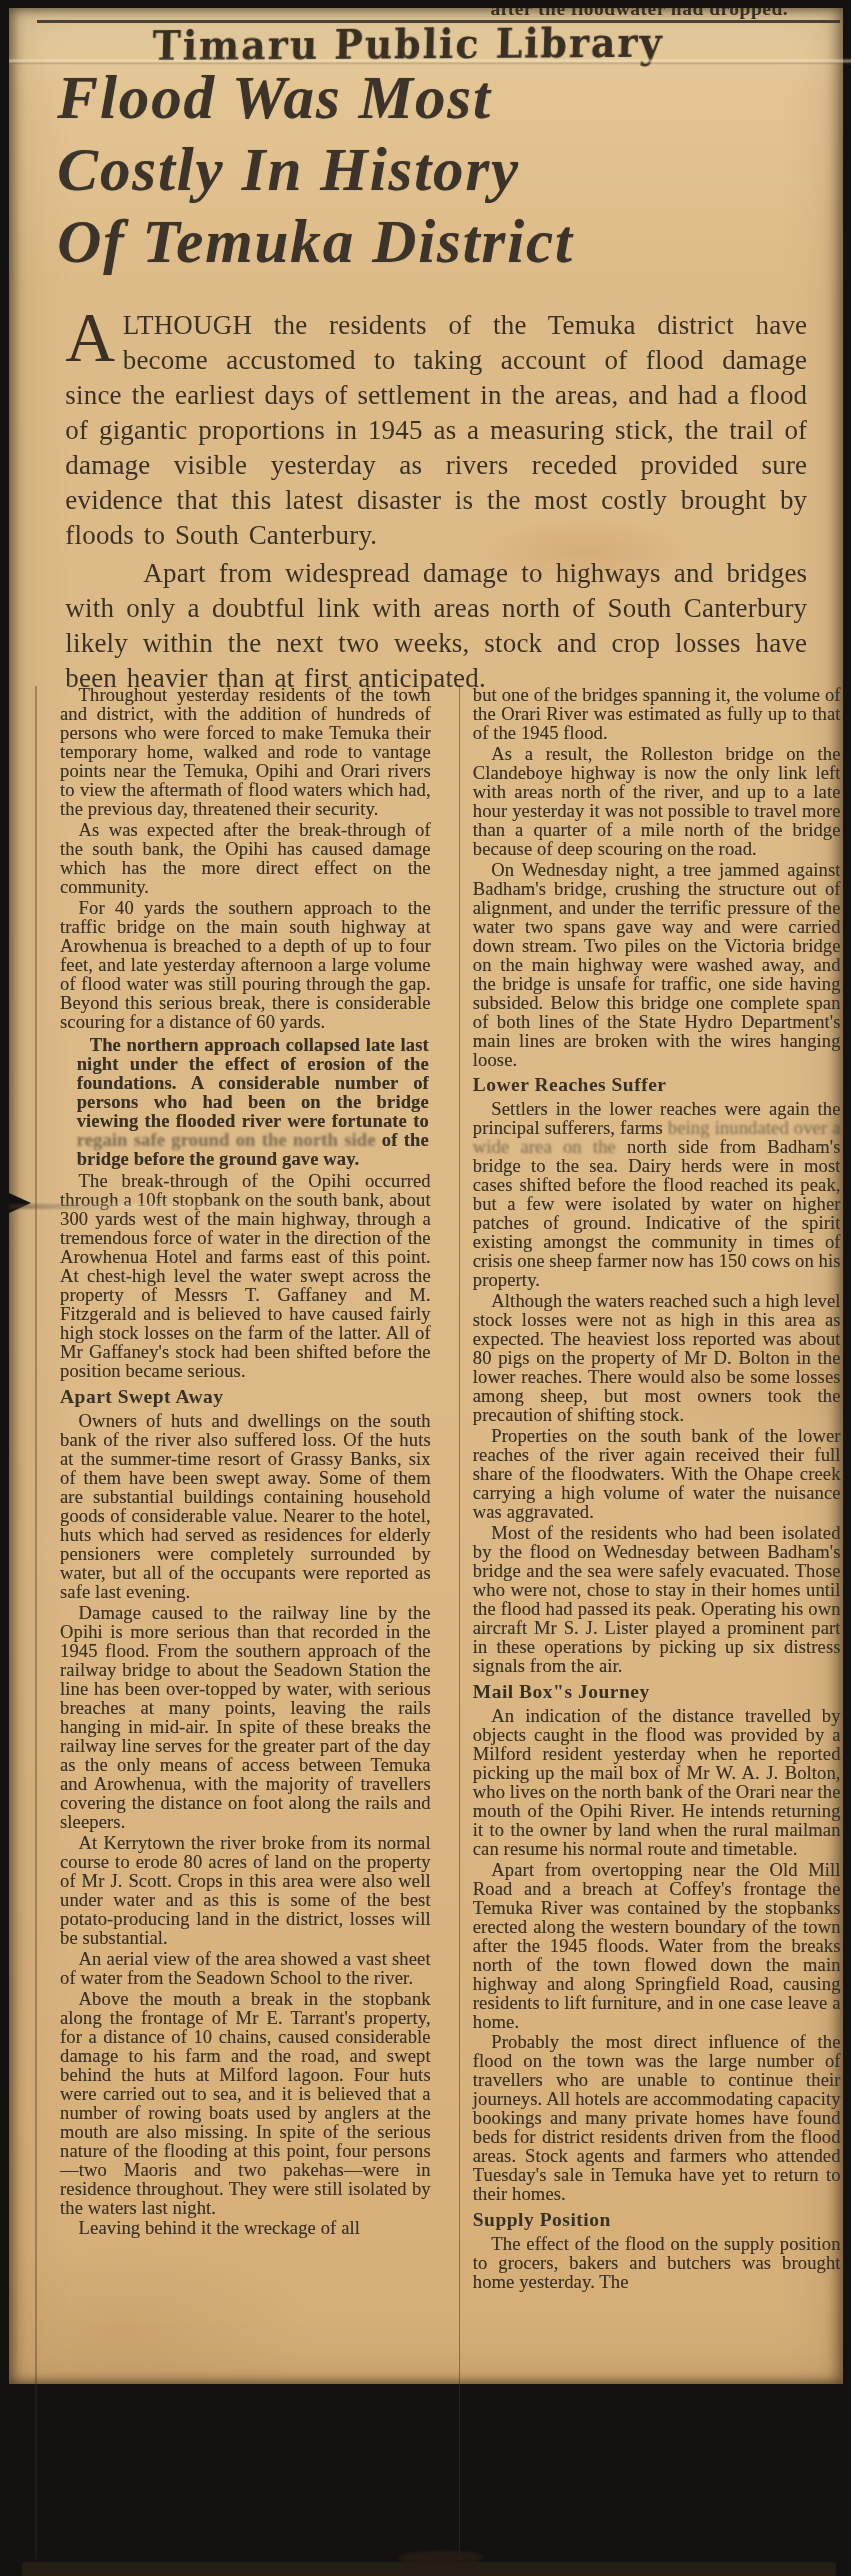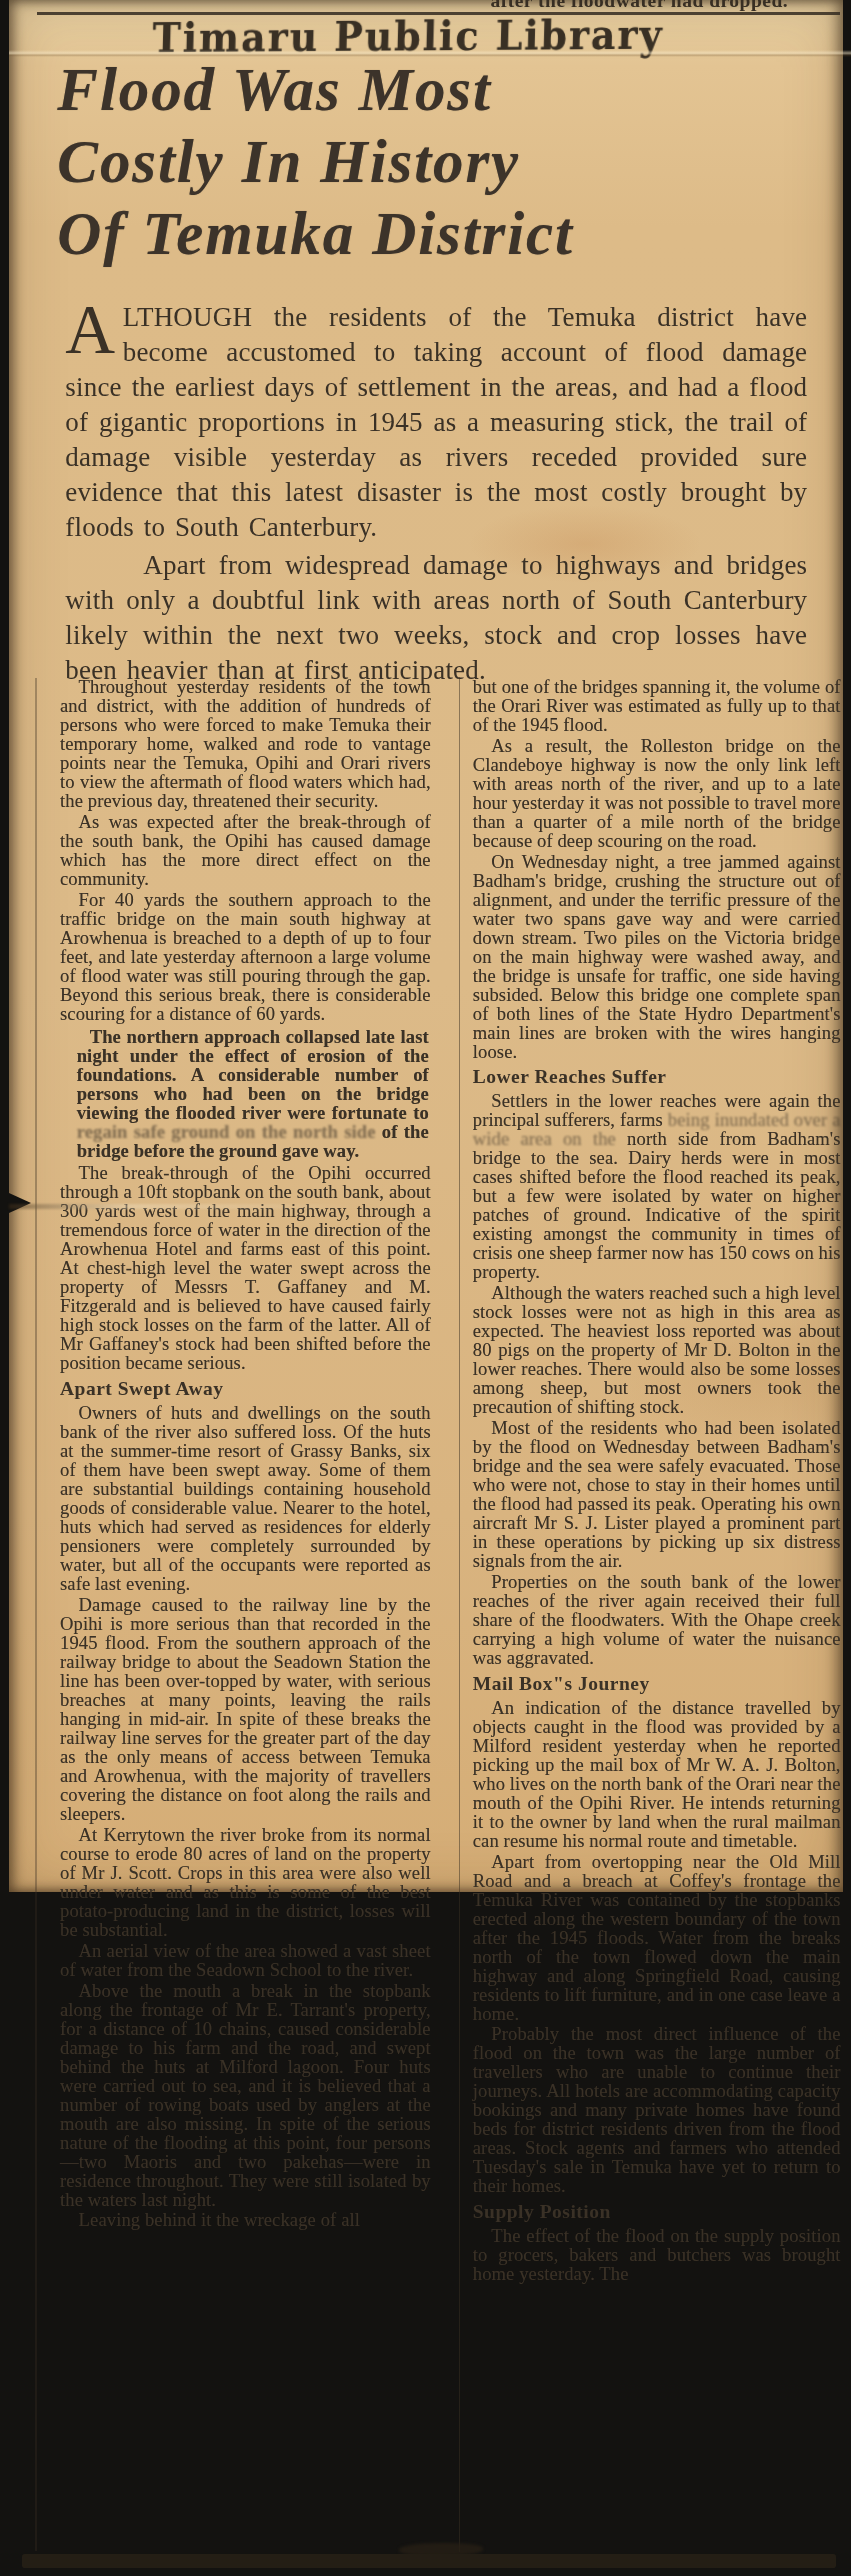--- a/index.html
+++ b/index.html
@@ -3,21 +3,21 @@
 <meta charset="utf-8">
 <style>
   html,body{margin:0;padding:0;}
   body{
     width:851px;height:2576px;position:relative;overflow:hidden;
     background:#131210;
     font-family:"Liberation Serif","DejaVu Serif",serif;
   }
   
   .paper{
-    position:absolute;left:9.3px;top:0;width:834px;height:1892px;
+    position:absolute;left:9.3px;top:8px;width:834px;height:2376px;
     background:
       radial-gradient(ellipse 167px 56px at 576px 544px, rgba(175,95,35,.16), transparent 70%),
       radial-gradient(ellipse 242px 112px at 762px 1375px, rgba(150,90,30,.12), transparent 70%),
       radial-gradient(ellipse 279px 130px at 112px 2323px, rgba(120,70,25,.10), transparent 70%),
       linear-gradient(180deg,#e9d2a4 0%, #e3c493 3.5%, #ddbb88 12%, #dcba88 52%, #d9b480 80%, #d5ad76 100%);
     box-shadow:inset 0 0 56px rgba(80,50,20,.25), inset -5.6px 0 13px rgba(30,20,10,.5), inset 5.6px 0 11px rgba(30,20,10,.45);
   }
   
   .top-fragment{
     position:absolute;left:423px;top:0;width:414px;height:12px;overflow:hidden;
@@ -149,22 +149,22 @@
         <p>Above the mouth a break in the stopbank along the frontage of Mr E. Tarrant's property, for a distance of 10 chains, caused considerable damage to his farm and the road, and swept behind the huts at Milford lagoon. Four huts were carried out to sea, and it is believed that a number of rowing boats used by anglers at the mouth are also missing. In spite of the serious nature of the flooding at this point, four persons—two Maoris and two pakehas—were in residence throughout. They were still isolated by the waters last night.</p>
         <p>Leaving behind it the wreckage of all</p>
       </div>
     <div class="col col-right">
         <p class="no-indent">but one of the bridges spanning it, the volume of the Orari River was estimated as fully up to that of the 1945 flood.</p>
         <p>As a result, the Rolleston bridge on the Clandeboye highway is now the only link left with areas north of the river, and up to a late hour yesterday it was not possible to travel more than a quarter of a mile north of the bridge because of deep scouring on the road.</p>
         <p>On Wednesday night, a tree jammed against Badham's bridge, crushing the structure out of alignment, and under the terrific pressure of the water two spans gave way and were carried down stream. Two piles on the Victoria bridge on the main highway were washed away, and the bridge is unsafe for traffic, one side having subsided. Below this bridge one complete span of both lines of the State Hydro Department's main lines are broken with the wires hanging loose.</p>
         <h3>Lower Reaches Suffer</h3>
         <p><span>Settlers in the lower reaches were again the principal sufferers, farms </span><span class="smudged">being inundated over a wide area on the</span><span> north side from Badham's bridge to the sea. Dairy herds were in most cases shifted before the flood reached its peak, but a few were isolated by water on higher patches of ground. Indicative of the spirit existing amongst the community in times of crisis one sheep farmer now has 150 cows on his property.</span></p>
         <p>Although the waters reached such a high level stock losses were not as high in this area as expected. The heaviest loss reported was about 80 pigs on the property of Mr D. Bolton in the lower reaches. There would also be some losses among sheep, but most owners took the precaution of shifting stock.</p>
+        <p>Properties on the south bank of the lower reaches of the river again received their full share of the floodwaters. With the Ohape creek carrying a high volume of water the nuisance was aggravated.</p>
         <p>Most of the residents who had been isolated by the flood on Wednesday between Badham's bridge and the sea were safely evacuated. Those who were not, chose to stay in their homes until the flood had passed its peak. Operating his own aircraft Mr S. J. Lister played a prominent part in these operations by picking up six distress signals from the air.</p>
-        <p>Properties on the south bank of the lower reaches of the river again received their full share of the floodwaters. With the Ohape creek carrying a high volume of water the nuisance was aggravated.</p>
         <h3>Mail Box"s Journey</h3>
         <p>An indication of the distance travelled by objects caught in the flood was provided by a Milford resident yesterday when he reported picking up the mail box of Mr W. A. J. Bolton, who lives on the north bank of the Orari near the mouth of the Opihi River. He intends returning it to the owner by land when the rural mailman can resume his normal route and timetable.</p>
         <p>Apart from overtopping near the Old Mill Road and a breach at Coffey's frontage the Temuka River was contained by the stopbanks erected along the western boundary of the town after the 1945 floods. Water from the breaks north of the town flowed down the main highway and along Springfield Road, causing residents to lift furniture, and in one case leave a home.</p>
         <p>Probably the most direct influence of the flood on the town was the large number of travellers who are unable to continue their journeys. All hotels are accommodating capacity bookings and many private homes have found beds for district residents driven from the flood areas. Stock agents and farmers who attended Tuesday's sale in Temuka have yet to return to their homes.</p>
         <h3>Supply Position</h3>
         <p>The effect of the flood on the supply position to grocers, bakers and butchers was brought home yesterday. The</p>
       </div>
   </div>
 
   <div class="band-blob"></div>

